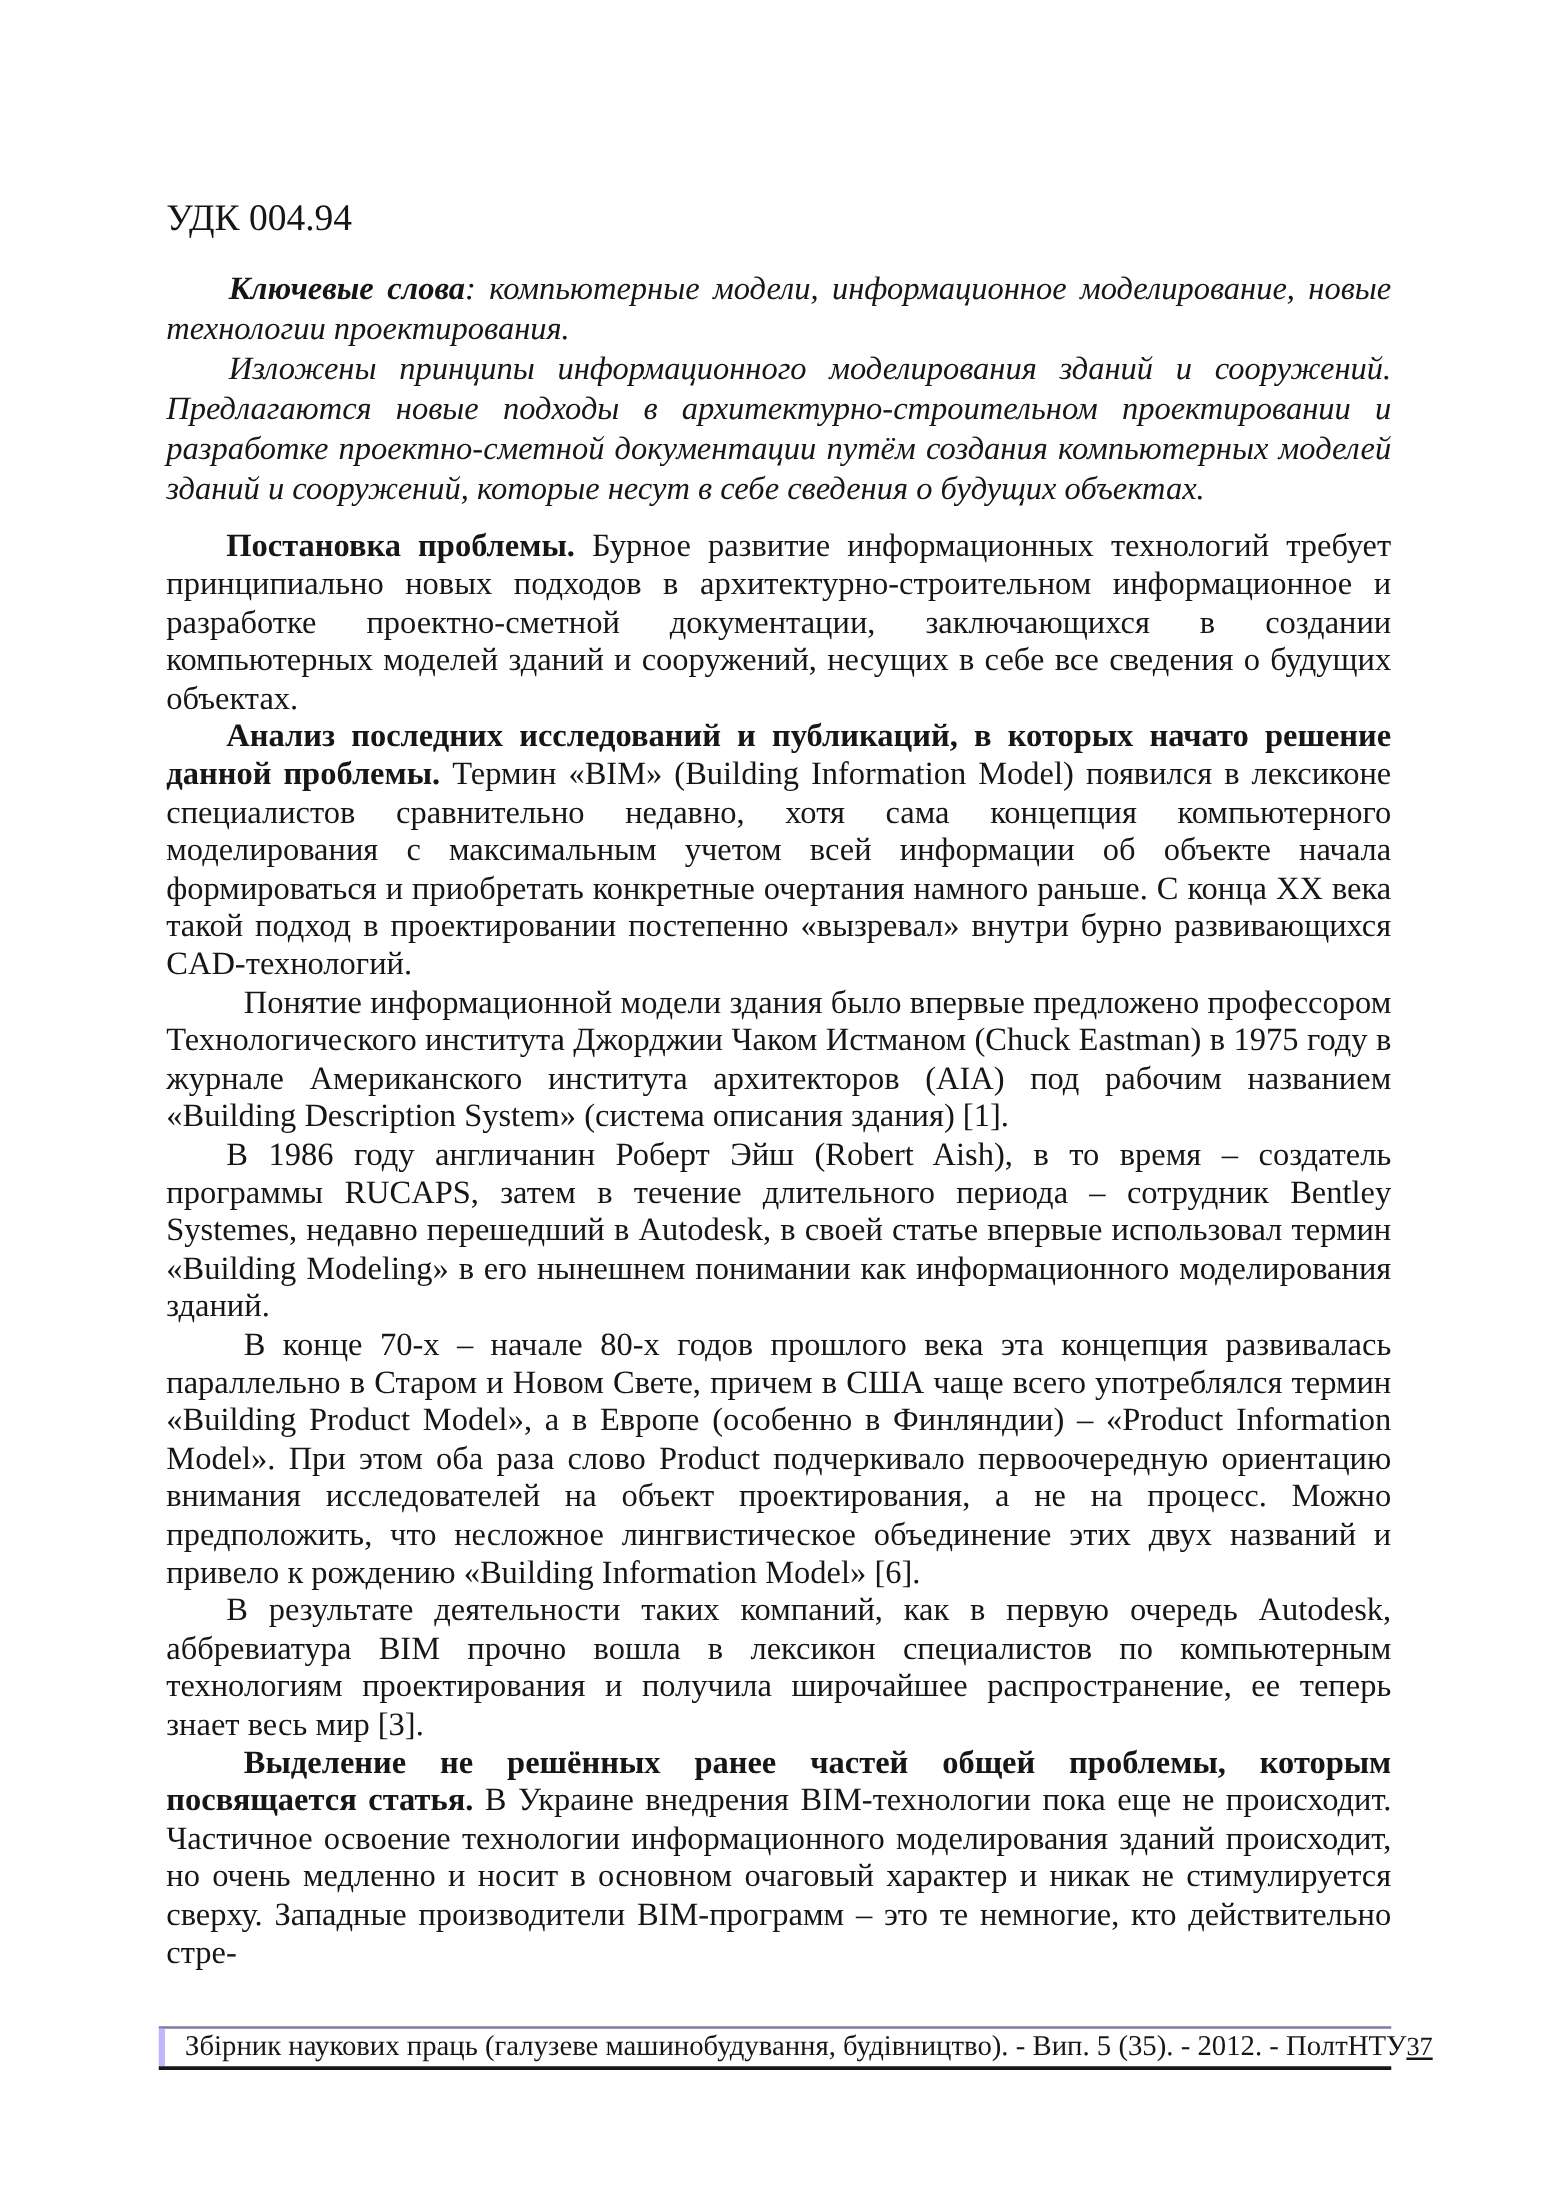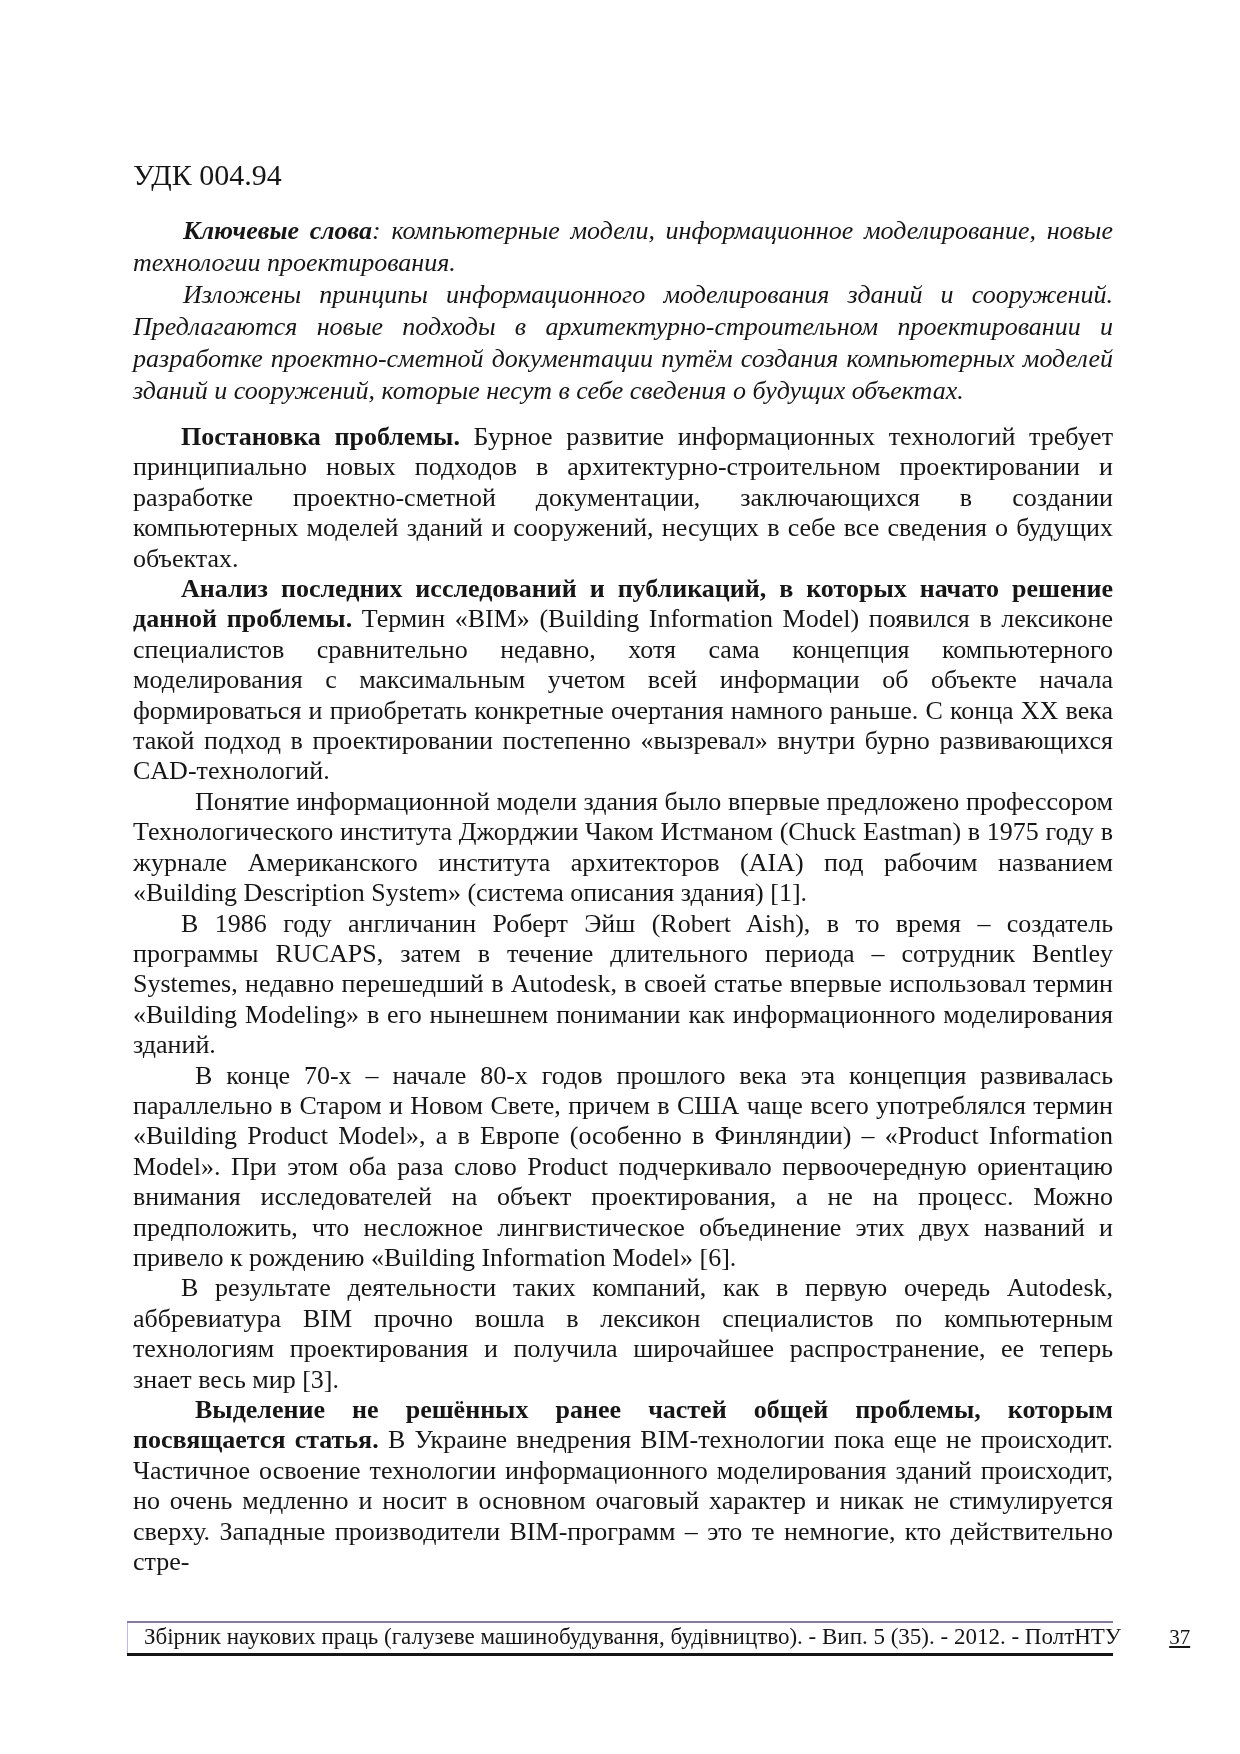--- a/index.html
+++ b/index.html
@@ -43,45 +43,44 @@
   .lead { font-weight: bold; }
   .footer {
     position: absolute;
     left: 127px; top: 1621px;
     width: 986px;
   }
   .rule-top { height: 2px; background: #8677ab; }
   .rule-bottom { height: 3px; background: #161616; }
   .footer-row {
     display: flex; justify-content: space-between; align-items: baseline;
-    border-left: 1px solid #c4b5fd;
+    border-left: 5px solid #c4b5fd;
     padding: 1px 10px 1px 16px;
     height: 28px;
-    gap: 48px;
   }
   .footer-text { font-size: 23px; white-space: nowrap; }
   .footer-page { font-size: 21px; text-decoration: underline; }
 </style>
 </head>
 <body style="background: rgb(255, 255, 255); color: rgb(22, 22, 22);">
 
 <div class="content">
 
   <div class="udc">УДК 004.94</div>
 
 
 
 
   <div class="abstract-block">
     <p><span class="kw-lead">Ключевые слова</span><span>: компьютерные модели, информационное моделирование, новые технологии проектирования.</span></p>
     <p>Изложены принципы информационного моделирования зданий и сооружений. Предлагаются новые подходы в архитектурно-строительном проектировании и разработке проектно-сметной документации путём создания компьютерных моделей зданий и сооружений, которые несут в себе сведения о будущих объектах.</p>
   </div>
 
   <div class="body-section">
-    <p><span class="lead">Постановка проблемы.</span><span> Бурное развитие информационных технологий требует принципиально новых подходов в архитектурно-строительном проектировании и разработке проектно-сметной документации, заключающихся в создании компьютерных моделей зданий и сооружений, несущих в себе все сведения о будущих объектах.</span></p>
+    <p><span class="lead">Постановка проблемы.</span><span> Бурное развитие информационных технологий требует принципиально новых подходов в архитектурно-строительном информационное и разработке проектно-сметной документации, заключающихся в создании компьютерных моделей зданий и сооружений, несущих в себе все сведения о будущих объектах.</span></p>
     <p><span class="lead">Анализ последних исследований и публикаций, в которых начато решение данной проблемы.</span><span> Термин «BIM» (Building Information Model) появился в лексиконе специалистов сравнительно недавно, хотя сама концепция компьютерного моделирования с максимальным учетом всей информации об объекте начала формироваться и приобретать конкретные очертания намного раньше. С конца XX века такой подход в проектировании постепенно «вызревал» внутри бурно развивающихся CAD-технологий.</span></p>
     <p class="indent-lg"><span class="lead"></span><span>Понятие информационной модели здания было впервые предложено профессором Технологического института Джорджии Чаком Истманом (Chuck Eastman) в 1975 году в журнале Американского института архитекторов (AIA) под рабочим названием «Building Description System» (система описания здания) [1].</span></p>
     <p><span class="lead"></span><span>В 1986 году англичанин Роберт Эйш (Robert Aish), в то время – создатель программы RUCAPS, затем в течение длительного периода – сотрудник Bentley Systemes, недавно перешедший в Autodesk, в своей статье впервые использовал термин «Building Modeling» в его нынешнем понимании как информационного моделирования зданий.</span></p>
     <p class="indent-lg"><span class="lead"></span><span>В конце 70-х – начале 80-х годов прошлого века эта концепция развивалась параллельно в Старом и Новом Свете, причем в США чаще всего употреблялся термин «Building Product Model», а в Европе (особенно в Финляндии) – «Product Information Model». При этом оба раза слово Product подчеркивало первоочередную ориентацию внимания исследователей на объект проектирования, а не на процесс. Можно предположить, что несложное лингвистическое объединение этих двух названий и привело к рождению «Building Information Model» [6].</span></p>
     <p><span class="lead"></span><span>В результате деятельности таких компаний, как в первую очередь Autodesk, аббревиатура BIM прочно вошла в лексикон специалистов по компьютерным технологиям проектирования и получила широчайшее распространение, ее теперь знает весь мир [3].</span></p>
     <p class="indent-lg"><span class="lead">Выделение не решённых ранее частей общей проблемы, которым посвящается статья.</span><span> В Украине внедрения BIM-технологии пока еще не происходит. Частичное освоение технологии информационного моделирования зданий происходит, но очень медленно и носит в основном очаговый характер и никак не стимулируется сверху. Западные производители BIM-программ – это те немногие, кто действительно стре-</span></p>
   </div>
 
 </div>
 

